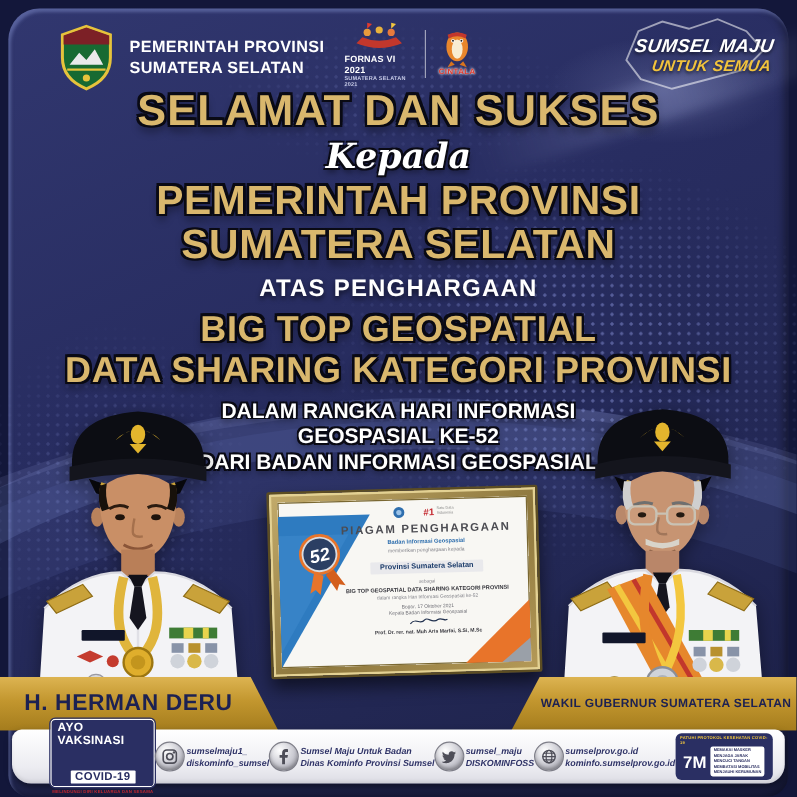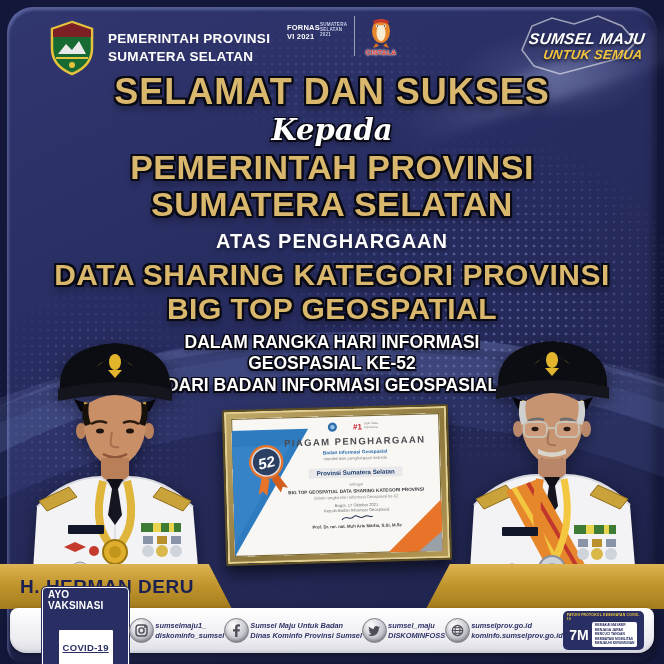--- a/index.html
+++ b/index.html
@@ -26,21 +26,21 @@
   .swirl{position:absolute;left:0;top:0;pointer-events:none;}
   .streak{position:absolute;top:64px;right:-50px;width:320px;height:36px;
           background:linear-gradient(90deg,transparent,rgba(195,205,255,.22),transparent);
           transform:rotate(-18deg);filter:blur(5px);}
   .glow-right{position:absolute;right:10px;top:30px;width:200px;height:90px;
           background:radial-gradient(ellipse at center,rgba(200,210,255,.18),transparent 70%);}
   
   .header-left{position:absolute;left:48px;top:20px;display:flex;align-items:center;gap:12px;}
   .org-name{color:#fff;font-weight:700;font-size:13.5px;line-height:1.3;letter-spacing:.3px;}
   .center-badges{position:absolute;left:287px;top:16px;display:flex;align-items:center;gap:9px;}
-  .fornas{display:flex;flex-direction:row;width:58px;}
+  .fornas{display:flex;flex-direction:column;align-items:center;width:58px;}
   .fornas-line1{color:#fff;font-weight:800;font-size:7.5px;letter-spacing:.2px;margin-top:1px;}
   .fornas-line2{color:#c9cde8;font-weight:700;font-size:4.6px;letter-spacing:.2px;}
   .badge-divider{width:1px;height:40px;background:rgba(255,255,255,.55);}
   .mascot{display:flex;flex-direction:column;align-items:center;width:34px;}
   .mascot-label{color:#e23a2e;font-weight:800;font-size:6.5px;letter-spacing:.4px;
                 text-shadow:0 0 2px #fff, 0 0 2px #fff;}
   .tagline{position:absolute;right:16px;top:12px;width:136px;height:72px;}
   .tagline svg{position:absolute;left:0;top:0;}
   .tagline-text{position:absolute;right:4px;top:18px;text-align:right;transform:skewX(-8deg);}
   .tagline-l1{color:#fff;font-weight:800;font-style:italic;font-size:15.5px;letter-spacing:.3px;
@@ -111,22 +111,22 @@
   .footer{position:absolute;left:10px;right:10px;top:608px;height:45px;z-index:6;
           background:linear-gradient(180deg,#ffffff,#ececf1 70%,#dcdce4);
           border-radius:8px 8px 16px 16px;
           box-shadow:0 3px 6px rgba(0,0,0,.5), inset 0 -2px 3px rgba(0,0,0,.08);
           display:flex;align-items:center;justify-content:space-between;
           padding:0 10px 0 32px;box-sizing:border-box;}
   .vax{display:flex;flex-direction:column;align-items:center;}
   .vax-box{background:#2a2f63;border:1.5px solid #fff;outline:1px solid #2a2f63;border-radius:4px;
            padding:1px 5px 2px 5px;display:flex;flex-direction:column;align-items:center;}
   .vax-l1{color:#fff;font-weight:800;font-size:10px;letter-spacing:.2px;}
-  .vax-l2{background:#fff;color:#2a2f63;font-weight:800;font-size:9.5px;padding:12px 4px;
-          border-radius:1px;margin-top:19px;letter-spacing:.3px;text-decoration:underline;}
+  .vax-l2{background:#fff;color:#2a2f63;font-weight:800;font-size:9.5px;padding:0 4px;
+          border-radius:1px;margin-top:19px;letter-spacing:.3px;}
   .vax-l3{color:#c2272e;font-weight:700;font-size:3.6px;margin-top:1.5px;letter-spacing:.2px;}
   .social{display:flex;align-items:center;gap:1px;}
   .icon-circle{width:23px;height:23px;border-radius:50%;flex:none;
                background:radial-gradient(circle at 35% 28%,#fefefe,#c9c9d1 55%,#8d8d97);
                border:1px solid #7d7d87;display:flex;align-items:center;justify-content:center;
                box-shadow:inset 0 -2px 3px rgba(0,0,0,.25);}
   .social-text{font-size:7.4px;font-weight:700;font-style:italic;color:#2f3367;line-height:1.25;
                white-space:nowrap;}
   .protocol{background:#2a2f63;border-radius:5px;padding:2px 4px 3px 4px;display:flex;
             flex-direction:column;align-items:center;}
@@ -205,22 +205,22 @@
     <div class="tagline-l2">UNTUK SEMUA</div>
   </div>
 </div>
 
 <div class="titles">
   <div class="gold t-congrats">SELAMAT DAN SUKSES</div>
   <div class="white-outline t-kepada">Kepada</div>
   <div class="gold t-recipient">PEMERINTAH PROVINSI</div>
   <div class="gold t-recipient">SUMATERA SELATAN</div>
   <div class="t-atas">ATAS PENGHARGAAN</div>
+  <div class="gold t-award">BIG TOP GEOSPATIAL</div>
   <div class="gold t-award">DATA SHARING KATEGORI PROVINSI</div>
-  <div class="gold t-award">BIG TOP GEOSPATIAL</div>
   <div class="white-outline t-context">
     <div>DALAM RANGKA HARI INFORMASI</div>
     <div>GEOSPASIAL KE-52</div>
     <div>DARI BADAN INFORMASI GEOSPASIAL</div>
   </div>
 </div>
 
 <svg class="official official-left" width="187" height="272" viewBox="0 0 187 272">
   <path d="M38,52 Q40,16 93,12 Q146,16 148,52 L148,60 Q93,48 38,60 Z" fill="#0c0d13"></path>
   <path d="M36,58 Q93,44 150,58 L150,70 Q93,58 36,70 Z" fill="#14151d"></path>
@@ -370,20 +370,21 @@
       </svg>
       <div class="cert-name">Prof. Dr. rer. nat. Muh Aris Marfai, S.Si, M.Sc</div>
     </div>
   </div>
 </div>
 
 <div class="banner banner-left">
   <div class="banner-name">H. HERMAN DERU</div>
 </div>
 <div class="banner banner-right">
+  <div class="banner-title">WAKIL GUBERNUR SUMATERA SELATAN</div>
 </div>
 
 <div class="footer">
   <div class="vax">
     <div class="vax-box">
       <div class="vax-l1">AYO VAKSINASI</div>
       <div class="vax-l2">COVID-19</div>
     </div>
     <div class="vax-l3">MELINDUNGI DIRI KELUARGA DAN SESAMA</div>
   </div>

